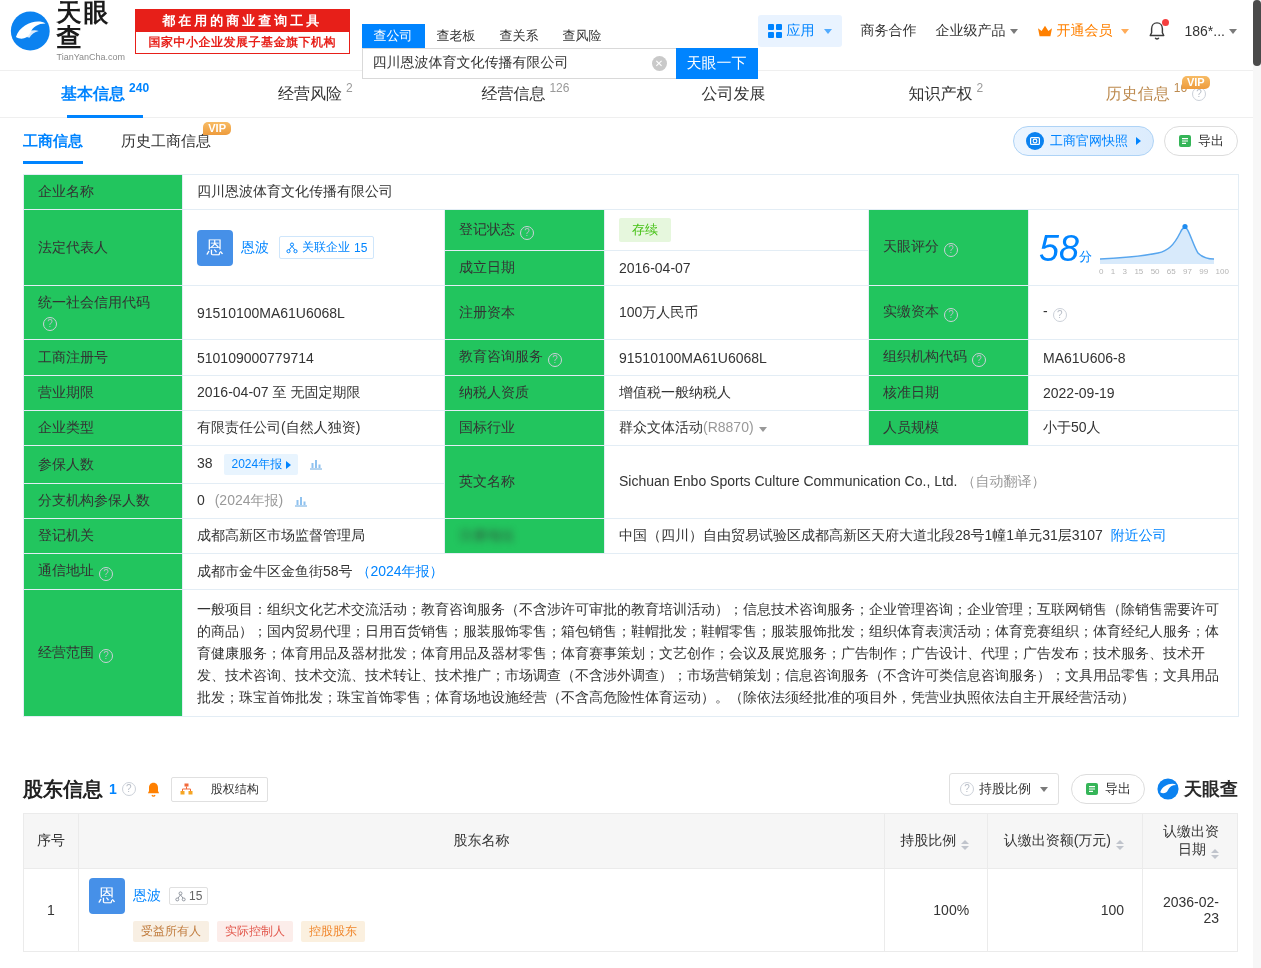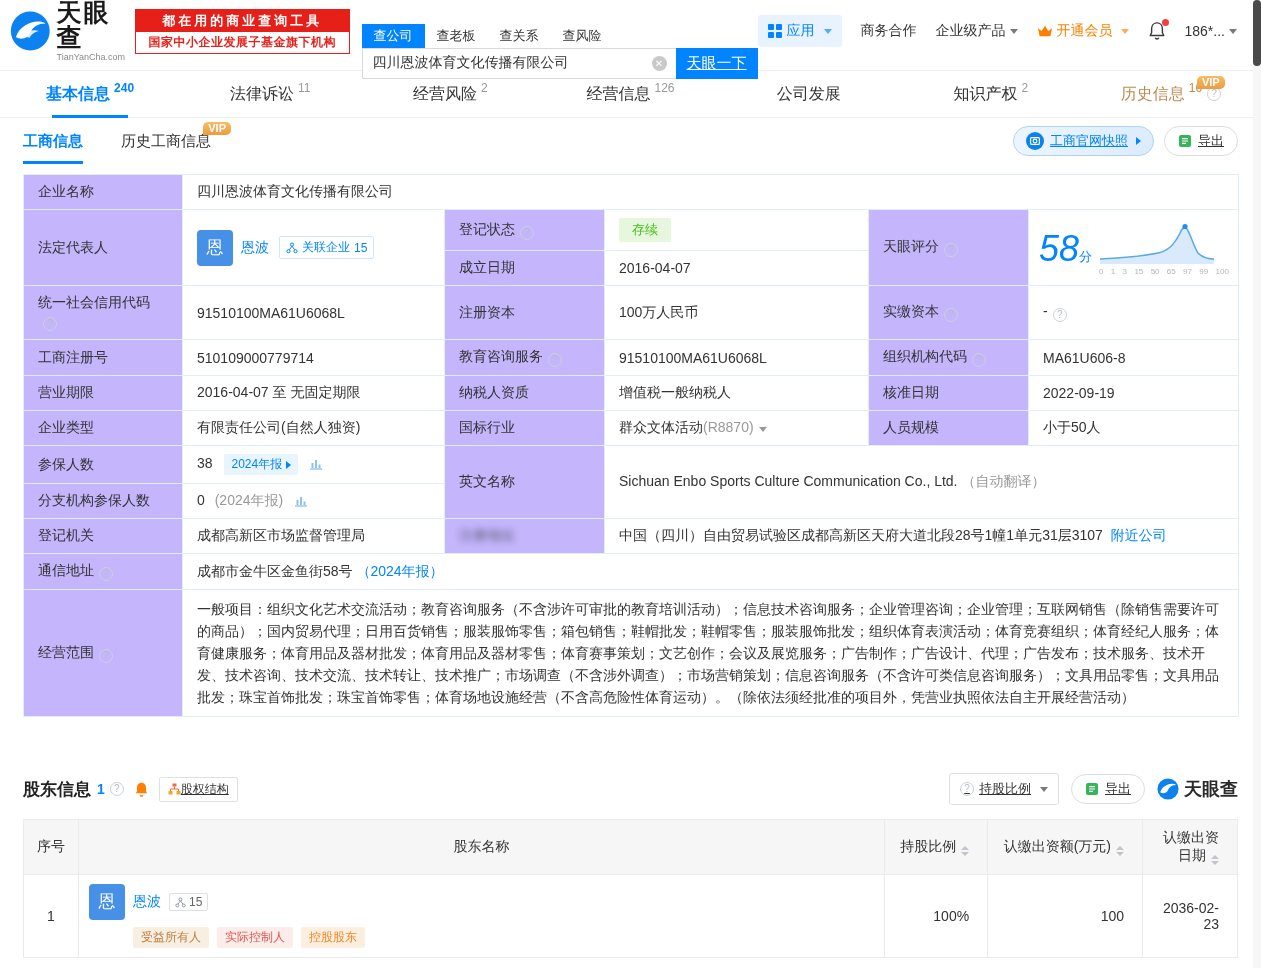--- a/index.html
+++ b/index.html
@@ -2,21 +2,21 @@
 <html><head>
 <meta charset="utf-8">
 <style>
   * { margin:0; padding:0; box-sizing:border-box; }
   html,body { background:#fff; }
   body { width:1261px; height:968px; overflow:hidden; position:relative;
          font-family:"Liberation Sans","DejaVu Sans",sans-serif; font-size:14px; color:#333; }
   a { text-decoration:none; color:inherit; cursor:pointer; }
   .link { color:#0084ff; cursor:pointer; }
   .muted { color:#999; }
-  button { font-family:inherit; cursor:pointer;text-decoration:underline; }
+  button { font-family:inherit; cursor:pointer; }
 
   
   .top-header { display:flex; align-items:center; height:62px; padding:0 10px; }
   .logo { display:flex; align-items:center; gap:6px; cursor:pointer; }
   .logo-txt { line-height:1; }
   .logo-cn { font-size:25px; font-weight:bold; color:#1a1a1a; letter-spacing:2px; }
   .logo-en { font-size:9px; color:#8a8a8a; margin-top:3px; }
   .banner { border:1px solid #e71f19; width:222px; text-align:center; font-weight:bold; }
   .banner-l1 { background:#e71f19; color:#fff; font-size:13px; letter-spacing:3px; padding:2px 0; }
   .banner-l2 { color:#e71f19; font-size:12px; padding:2px 0; letter-spacing:.5px; }
@@ -57,21 +57,21 @@
   .subtab.active::after { content:""; position:absolute; bottom:0; left:0; width:100%; height:3px; background:#0084ff; }
   .subtab .vip-badge { position:absolute; top:4px; right:-20px; }
   .toolbar-right { margin-left:auto; display:flex; align-items:center; gap:10px; }
   .snapshot-btn { display:flex; align-items:center; gap:6px; height:30px; padding:0 12px; border-radius:15px; border:1px solid #aed3f6; background:linear-gradient(90deg,#ecf5ff,#dcecfd); color:#0084ff; font-size:13px; }
   .arrow-r { display:inline-block; width:0; height:0; border-top:4px solid transparent; border-bottom:4px solid transparent; border-left:5px solid currentColor; margin-left:2px; }
   .export-btn { display:flex; align-items:center; gap:6px; height:30px; padding:0 13px; border-radius:15px; border:1px solid #ddd; background:#fff; color:#333; font-size:13px; }
 
   
   .info-table { width:1215px; margin:10px 23px 0; border-collapse:collapse; table-layout:fixed; }
   .info-table td { border:1px solid #e3edf5; padding:8px 14px; font-size:14px; color:#333; vertical-align:middle; word-break:break-all; }
-  .info-table td.lbl { background:#c4b5fd; }
+  .info-table td.lbl { background:#22c55e; }
   .qicon { display:inline-block; width:14px; height:14px; border:1px solid #ccd1d9; border-radius:50%; color:#b6bcc6; font-size:10px; line-height:12px; text-align:center; margin-left:5px; vertical-align:-2px; cursor:pointer; }
   .qicon::after { content:"?"; }
   .status-badge { display:inline-block; background:#e6f7dd; color:#47c217; padding:3px 13px; border-radius:2px; font-size:13px; }
   .avatar { width:36px; height:36px; background:#4690e8; color:#fff; border-radius:4px; font-size:17px; line-height:36px; text-align:center; flex:none; cursor:pointer; }
   .rep { display:flex; align-items:center; gap:8px; }
   .related-badge { display:inline-flex; align-items:center; gap:4px; border:1px solid #cfe6fb; color:#0084ff; font-size:12px; padding:2px 6px; border-radius:2px; cursor:pointer; margin-left:2px; }
   .score-cell { padding:4px 8px 2px 10px !important; }
   .score-flex { display:flex; align-items:center; gap:6px; }
   .score-num { font-size:36px; font-weight:normal; color:#0084ff; font-style:italic; }
   .score-unit { font-size:13px; color:#0084ff; }
@@ -79,28 +79,28 @@
   .axis { display:flex; justify-content:space-between; font-size:8px; color:#b5b5b5; padding:0 1px; }
   .report-badge { display:inline-flex; align-items:center; background:#e8f4fe; color:#0084ff; font-size:12px; padding:2px 7px; border-radius:2px; margin-left:8px; cursor:pointer; gap:2px; }
   .mini-icon { margin-left:7px; vertical-align:-2px; cursor:pointer; }
   .blurred { filter:blur(3.5px); opacity:.75; }
   .scope-text { line-height:22px; display:block; }
   .ind-caret { display:inline-block; width:0; height:0; border-left:4px solid transparent; border-right:4px solid transparent; border-top:5px solid #999; margin-left:5px; cursor:pointer; }
 
   
   .sh-section { margin:56px 23px 0; }
   .sh-header { display:flex; align-items:center; }
-  .sh-title { font-size:17px; font-weight:bold; color:#222; }
+  .sh-title { font-size:20px; font-weight:bold; color:#222; }
   .sh-count { color:#0084ff; font-size:14px; margin-left:6px; font-weight:bold; }
   .bell-orange { margin-left:10px; line-height:0; cursor:pointer; }
-  .structure-btn { margin-left:10px; display:inline-flex; align-items:center; gap:0; border:1px solid #e0e0e0; background:#fff; font-size:12px; color:#333; padding:3px 8px; border-radius:2px; }
+  .structure-btn { margin-left:10px; display:inline-flex; align-items:center; gap:18px; border:1px solid #e0e0e0; background:#fff; font-size:12px; color:#333; padding:3px 8px; border-radius:2px; }
   .sh-right { margin-left:auto; display:flex; align-items:center; gap:12px; }
   .ratio-btn { display:inline-flex; align-items:center; gap:5px; border:1px solid #e0e0e0; background:#fff; font-size:13px; color:#333; padding:6px 10px; border-radius:3px; }
   .watermark { display:flex; align-items:center; gap:5px; font-size:18px; font-weight:bold; color:#2a2a2a; }
-  .sh-table { width:100%; border-collapse:collapse; margin-top:14px; font-size:14px; }
+  .sh-table { width:100%; border-collapse:collapse; margin-top:8px; font-size:14px; }
   .sh-table th { background:#f6f6f6; font-weight:normal; color:#333; padding:9px 10px; border:1px solid #ebebeb; }
   .sh-table td { padding:9px 10px; border:1px solid #ebebeb; vertical-align:middle; color:#333; }
   .ta-c { text-align:center; }
   .ta-r { text-align:right; padding-right:18px !important; }
   .sort { display:inline-flex; flex-direction:column; gap:2px; margin-left:5px; vertical-align:1px; cursor:pointer; }
   .sort::before { content:""; border-left:4px solid transparent; border-right:4px solid transparent; border-bottom:4px solid #c0c4cc; }
   .sort::after { content:""; border-left:4px solid transparent; border-right:4px solid transparent; border-top:4px solid #c0c4cc; }
   .sh-name-row { display:flex; align-items:center; gap:8px; }
   .count-badge { display:inline-flex; align-items:center; gap:3px; border:1px solid #e0e0e0; font-size:12px; color:#666; padding:1px 5px; border-radius:2px; cursor:pointer; }
   .sh-tags { margin:7px 0 0 44px; display:flex; gap:8px; }
@@ -187,24 +187,20 @@
         <span>186*...</span>
         <span class="caret"></span>
       </a>
   </div>
 </header>
 
 <nav class="nav-tabs">
   <div class="nav-tab active">
     <span>基本信息</span>
       <span class="cnt">240</span>
-  </div>
-  <div class="nav-tab">
-    <span>法律诉讼</span>
-      <span class="cnt">11</span>
   </div>
   <div class="nav-tab">
     <span>经营风险</span>
       <span class="cnt">2</span>
   </div>
   <div class="nav-tab">
     <span>经营信息</span>
       <span class="cnt">126</span>
   </div>
   <div class="nav-tab">

